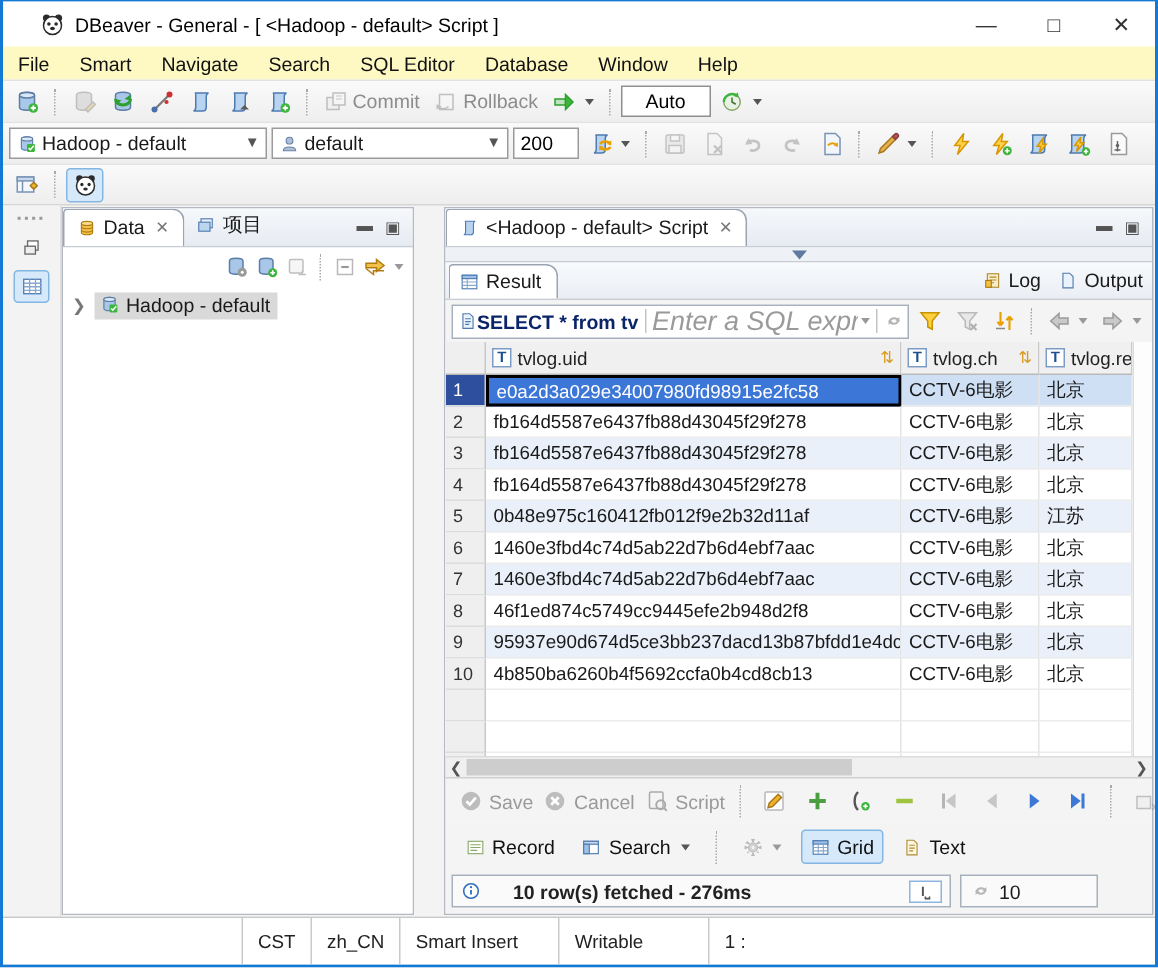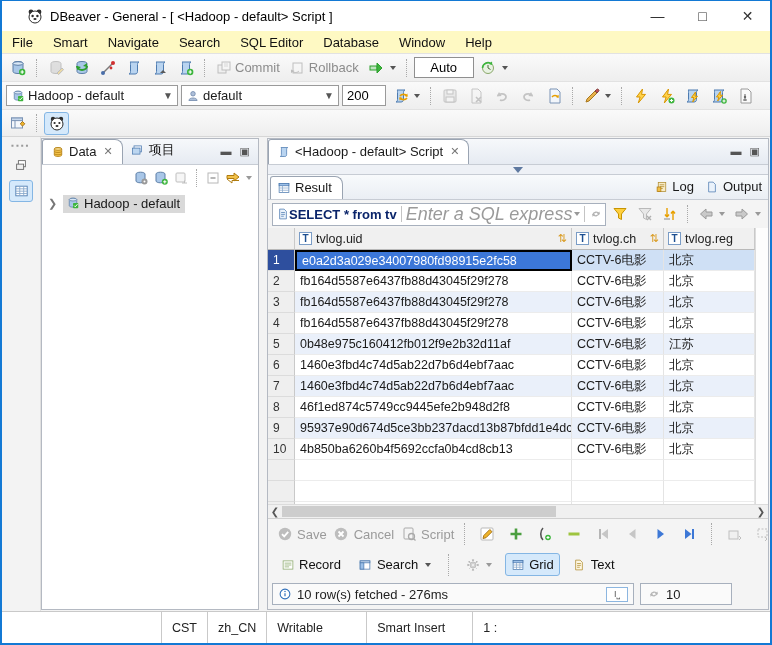--- a/index.html
+++ b/index.html
@@ -34,21 +34,21 @@
   .icon { display:inline-flex; width:17px; height:17px; align-items:center; justify-content:center; flex:0 0 auto; }
   .icon svg { width:16px; height:16px; }
   .icon.small { width:13px; height:13px; } .icon.small svg { width:12px; height:12px; }
   
   .main { flex:1; display:flex; min-height:0; border-top:1px solid #d6d6d6; background:#f3f3f3; }
   .leftstrip { width:39px; background:#f3f3f3; border-right:1px solid #e0e0e0; display:flex; flex-direction:column; align-items:center; padding-top:4px; gap:4px; }
   .griddots { color:#9a9a9a; font-size:8px; letter-spacing:2px; }
   .stripbtn { width:24px; height:22px; display:flex; align-items:center; justify-content:center; border-radius:3px; }
   .stripbtn.active { background:#d5e9fb; border:1px solid #84b6e4; }
   .panel { display:flex; flex-direction:column; min-width:0; background:#fff; border:1px solid #b4b9c2; }
-  .leftpanel { width:218px; flex:0 0 auto; margin:1px 4px 1px 0; }
+  .leftpanel { width:235px; flex:0 0 auto; margin:1px 16px 1px 0; }
   .rightpanel { flex:1; margin:1px 1px 1px 4px; }
   
   .tabbar { height:26px; background:linear-gradient(#f6f8fb,#e6ebf2); display:flex; align-items:flex-end; flex:0 0 auto; border-bottom:1px solid #c7ccd4; }
   .tab { display:flex; align-items:center; gap:5px; padding:4px 9px 5px 8px; font-size:13px; white-space:nowrap; }
   .tab.active { background:#fff; border:1px solid #9aa4b2; border-bottom:none; border-radius:3px 8px 0 0; }
   .tab .close { color:#777; font-size:11px; margin-left:2px; }
   .minmax { margin-left:auto; display:flex; gap:8px; padding:0 8px 6px 0; color:#555; font-size:11px; }
   
   .lp-toolbar { height:26px; display:flex; align-items:center; justify-content:flex-end; gap:3px; padding:0 6px; background:#fff; flex:0 0 auto; }
   .tree { flex:1; background:#fff; padding-top:2px; }
@@ -90,21 +90,21 @@
   .hscroll .arr { width:14px; text-align:center; color:#555; font-size:10px; }
   .hscroll .track { flex:1; height:100%; position:relative; }
   .hscroll .thumb { position:absolute; left:0; top:1px; height:11px; width:58%; background:#cdcdcd; }
   
   .edittb { height:31px; display:flex; align-items:center; gap:6px; padding:0 8px; background:#f4f4f4; border-top:1px solid #d0d0d0; flex:0 0 auto; }
   .edittb .txtbtn { display:flex; align-items:center; gap:4px; font-size:13px; color:#9a9a9a; }
   .viewtb { height:31px; display:flex; align-items:center; gap:8px; padding:0 8px; background:#f4f4f4; flex:0 0 auto; }
   .viewtb .vbtn { display:flex; align-items:center; gap:5px; font-size:13px; color:#111; padding:3px 5px; border-radius:3px; }
   .viewtb .vbtn.active { background:#d5e9fb; border:1px solid #84b6e4; }
   .statusrow { height:29px; display:flex; align-items:center; padding:2px 36px 3px 4px; gap:6px; background:#f4f4f4; flex:0 0 auto; }
-  .statusbox { flex:1; height:22px; border:1px solid #a7b0bd; background:#fafafa; display:flex; align-items:center; gap:6px; padding:0 5px; font-size:13px; color:#222; }
+  .statusbox { flex:1; height:22px; border:1px solid #a7b0bd; background:#fafafa; display:flex; align-items:center; gap:22px; padding:0 5px; font-size:13px; color:#222;font-weight:bold; }
   .statusbox .ibtn { margin-left:auto; border:1px solid #8cb6e0; background:#fff; width:22px; height:15px; font-size:9px; color:#555; display:flex; align-items:center; justify-content:center; }
   .fetchbox { width:92px; height:22px; border:1px solid #a7b0bd; background:#fafafa; display:flex; align-items:center; gap:6px; padding:0 6px; font-size:13px; }
   
   .winstatus { height:32px; border-top:1px solid #c9c9c9; background:#fff; display:flex; align-items:stretch; font-size:12.5px; color:#222; flex:0 0 auto; }
   .ws-cell { display:flex; align-items:center; padding:0 10px; border-right:1px solid #c9c9c9; white-space:nowrap; }
   .ws-blank { width:160px; border-right:1px solid #c9c9c9; }
 </style>
 </head>
 <body>
 
@@ -925,18 +925,18 @@
           <span>10</span>
         </div>
       </div>
     </div>
   </div>
 
   <div class="winstatus">
     <div class="ws-blank"></div>
     <div class="ws-cell">CST</div>
     <div class="ws-cell">zh_CN</div>
+    <div class="ws-cell" style="width:106px">Smart Insert</div>
     <div class="ws-cell" style="width:100px">Writable</div>
-    <div class="ws-cell" style="width:106px">Smart Insert</div>
     <div class="ws-cell" style="border-right:none">1 :</div>
   </div>
 
 </div>
 
 </body></html>

